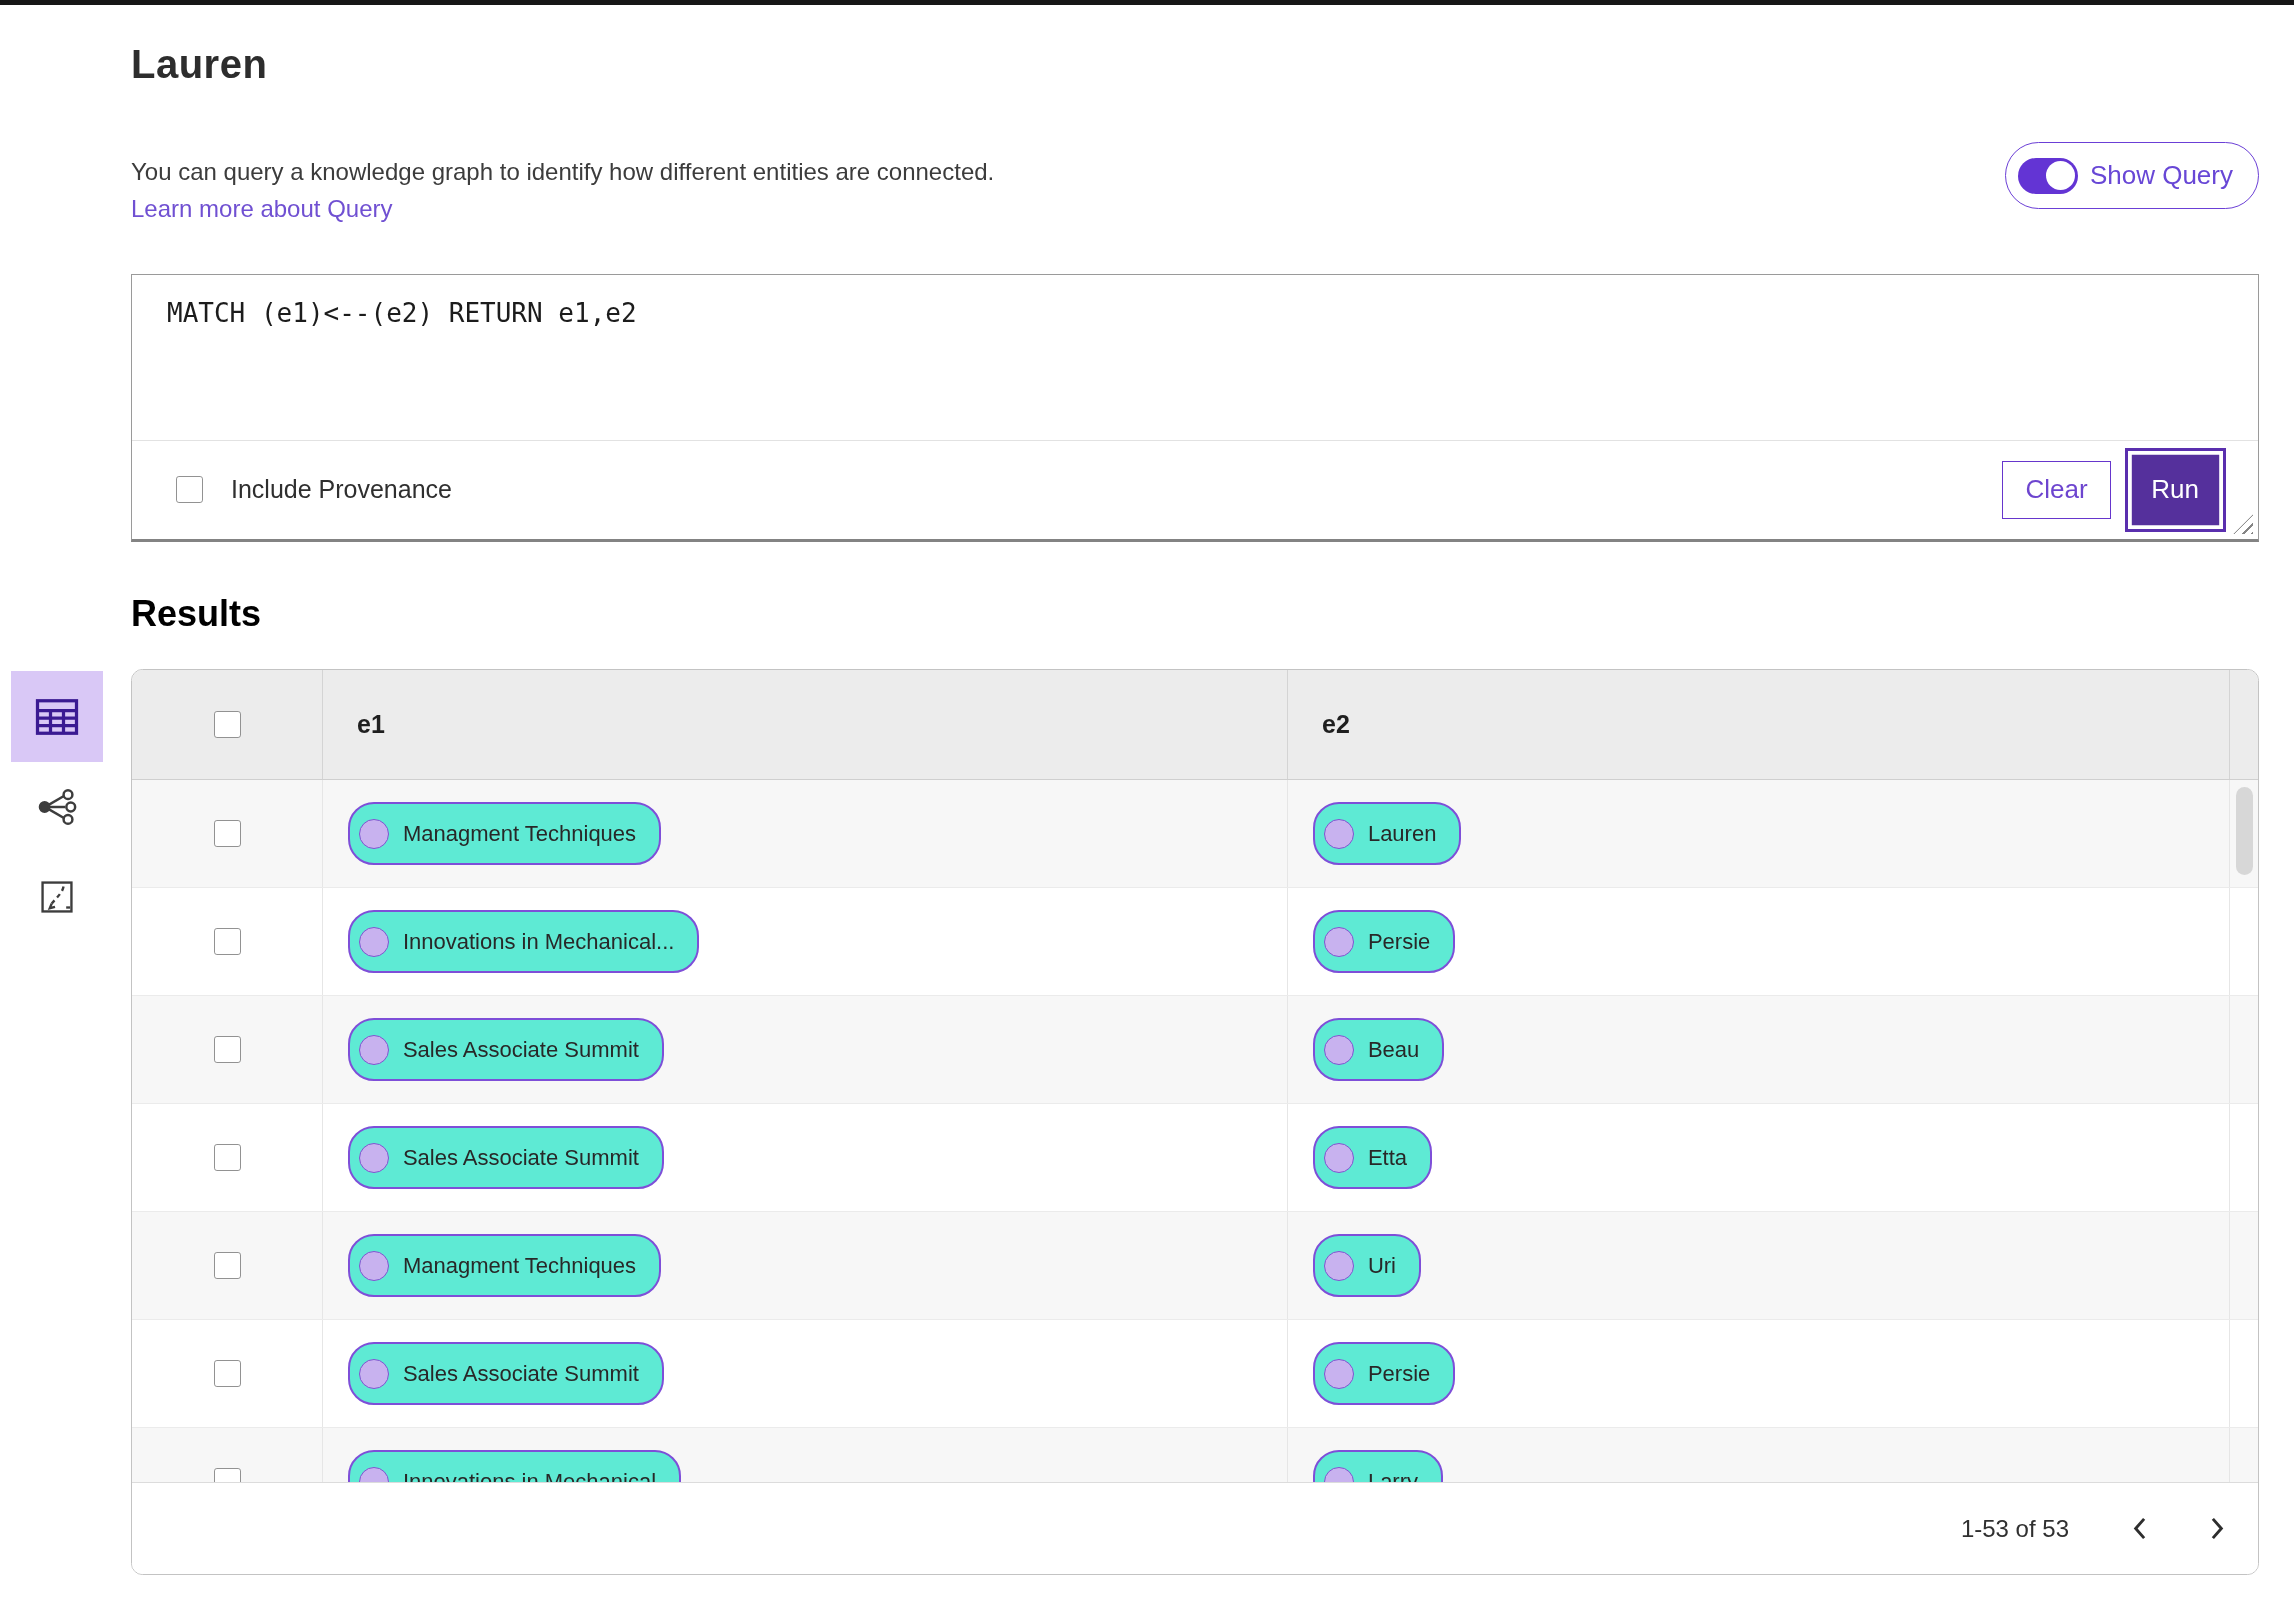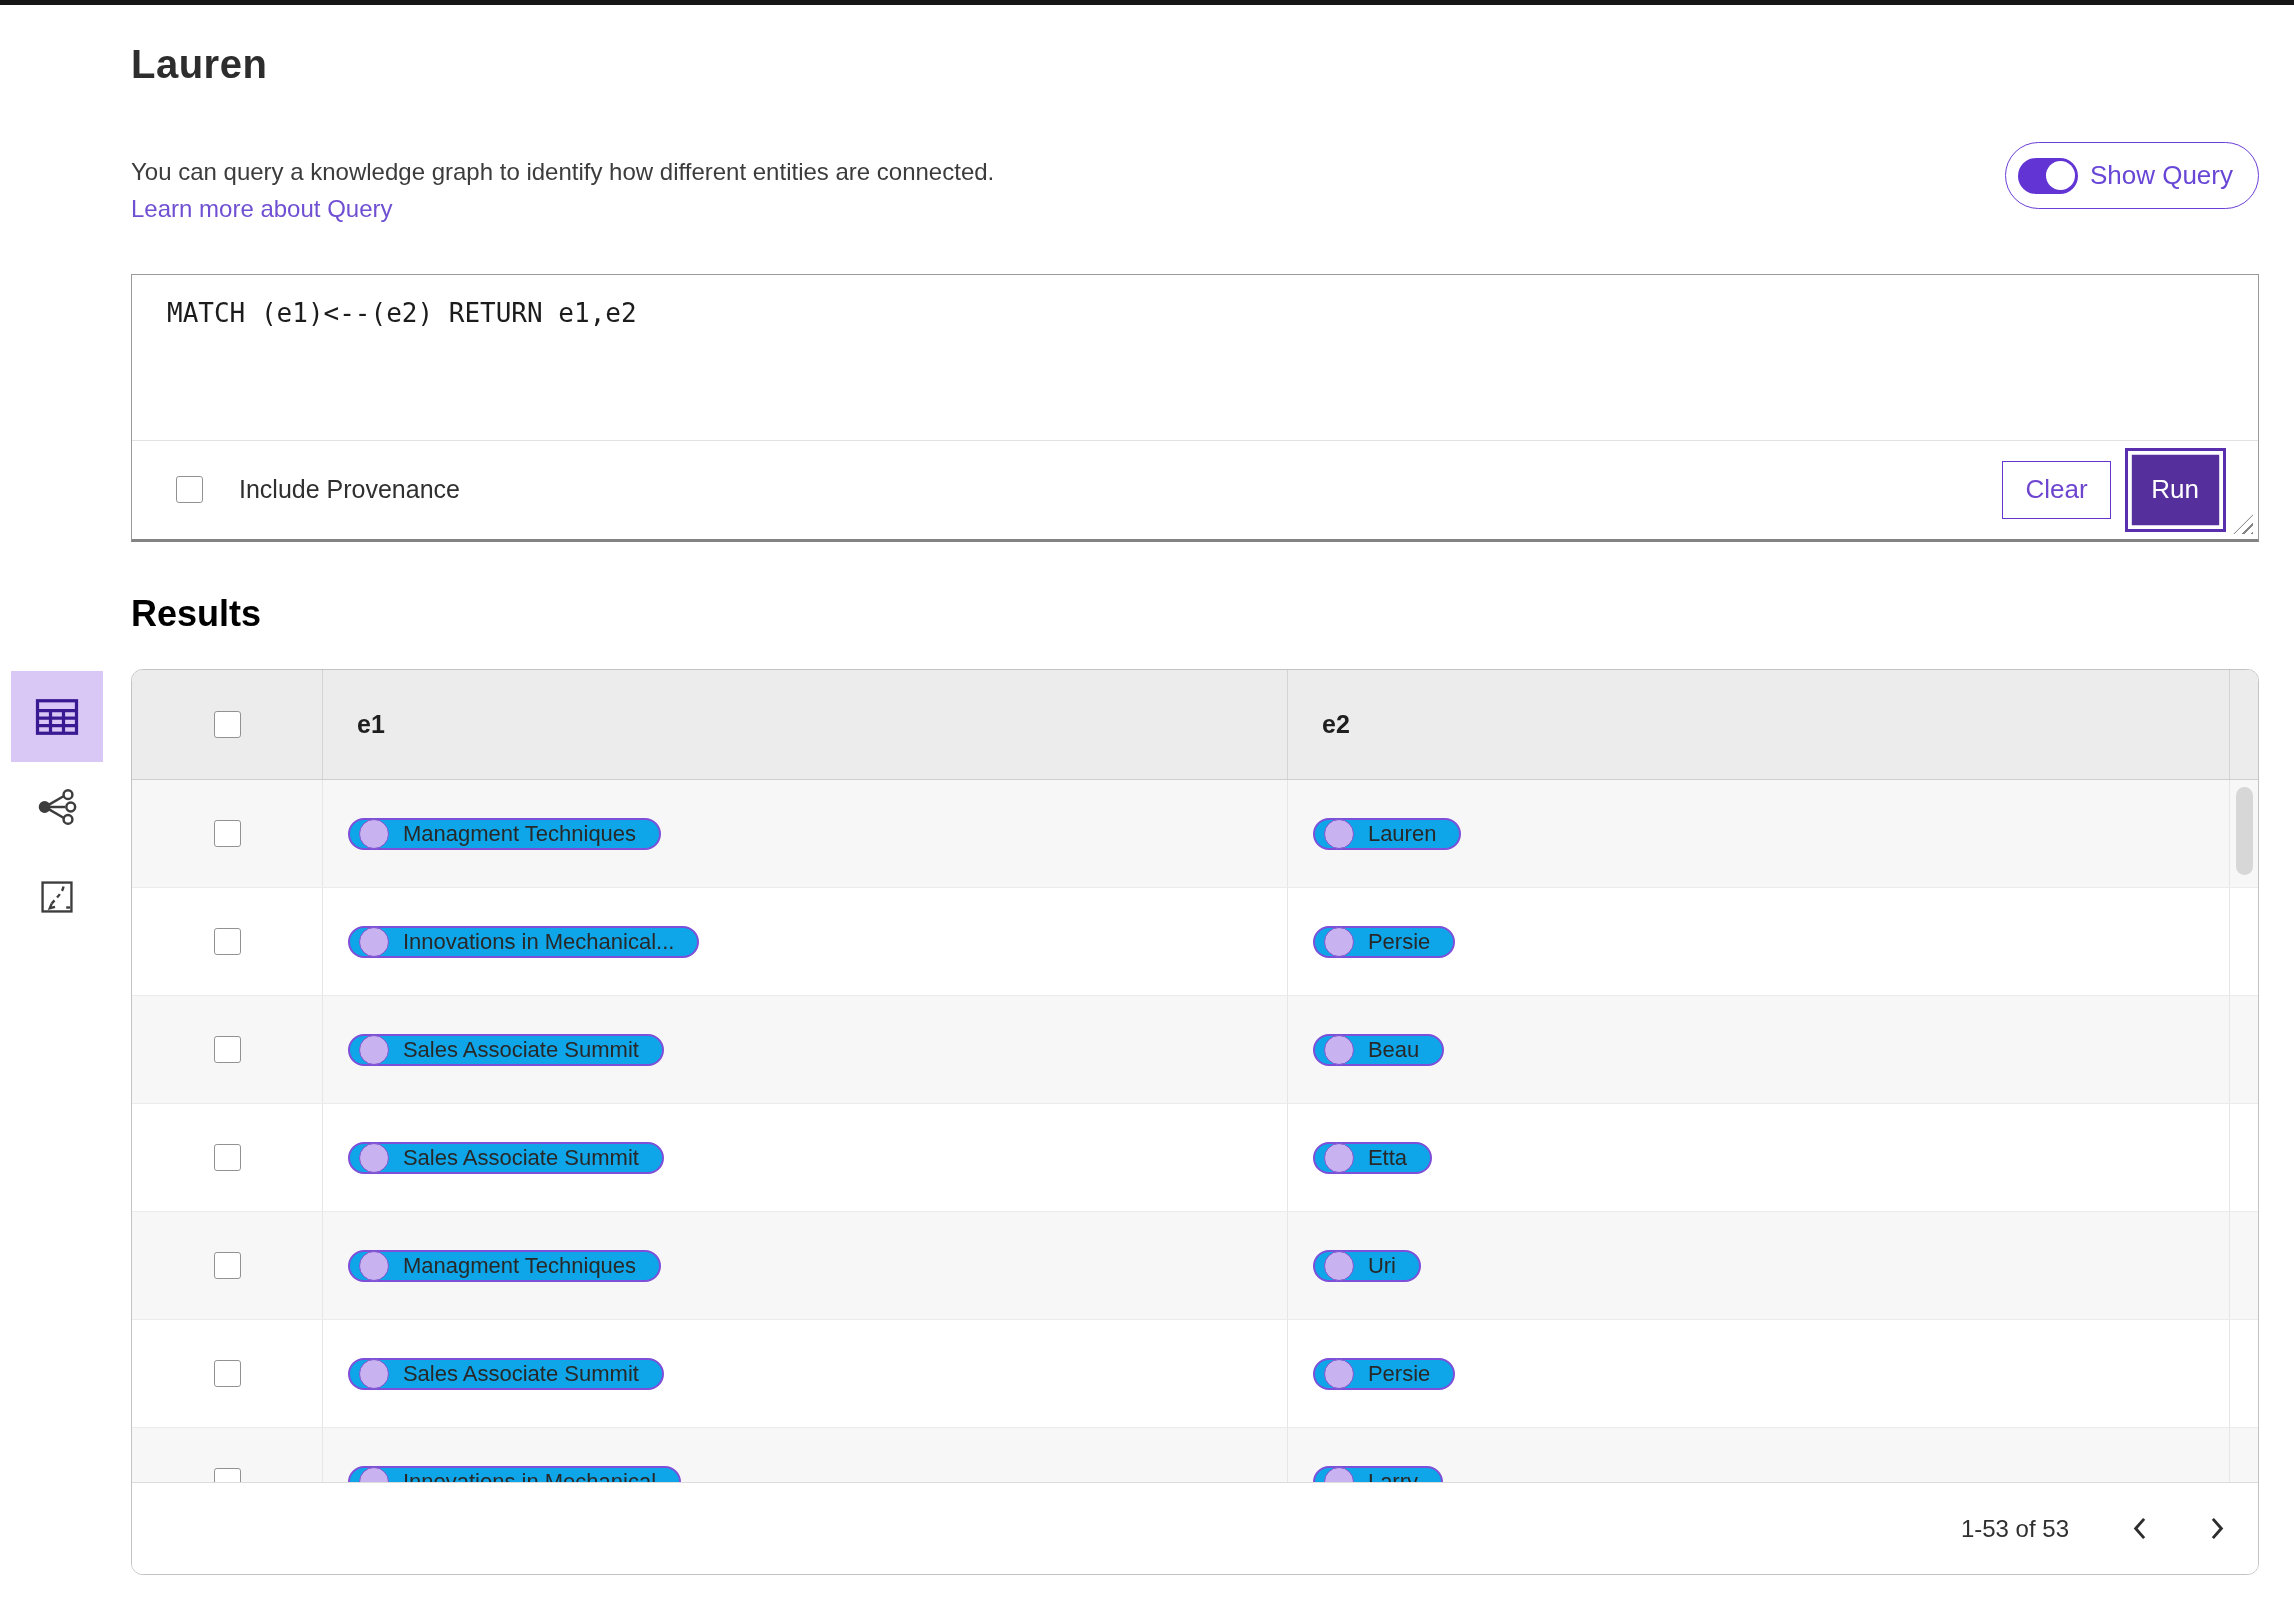--- a/index.html
+++ b/index.html
@@ -23,21 +23,21 @@
   .query-box { position:absolute; left:131px; top:274px; width:2128px; height:268px;
     border:1px solid #9a9a9a; border-bottom:3.8px solid #838383; background:#fff; }
   .query-input { position:relative; width:100%; height:166px; border-bottom:1px solid #e2e2e2;
     font-family:"DejaVu Sans Mono", monospace; font-size:26px; color:#1c1c1c;
     padding:23px 38px 0 35px; white-space:pre; overflow:hidden; }
   .resize-grip { position:absolute; right:4.8px; bottom:4.8px; width:20px; height:20px;
     background:repeating-linear-gradient(135deg, #858585 0 1.9px, transparent 1.9px 6.7px);
     clip-path:polygon(100% 0, 100% 100%, 0 100%); }
   .query-actions { display:flex; align-items:center; height:97px; padding:0 32.5px 0 44px; }
   .checkbox { width:27px; height:27px; border:1.9px solid #929292; border-radius:2.9px; background:#fff; display:inline-block; flex:none; cursor:pointer; }
-  .prov-label { font-size:25px; color:#2f2f2f; margin-left:36px; }
+  .prov-label { font-size:25px; color:#2f2f2f; margin-left:28px; }
   .spacer { flex:1; }
   .btn-clear { width:109px; height:58px; background:#fff; border:1.9px solid #6636cc; color:#6d45cf;
     font-size:26px; font-family:inherit; cursor:pointer; margin-right:13.4px; }
   .btn-run { width:101px; height:84px; background:#55309c; border:3.8px solid #5a2fae;
     box-shadow:inset 0 0 0 3.8px #fff; color:#fff; font-size:26px; font-family:inherit; cursor:pointer; }
 
   
   .results-title { position:absolute; left:131px; top:593px; font-size:36px; font-weight:700; color:#000000; }
 
   .view-rail { position:absolute; left:10.5px; top:671px; width:92px; display:flex; flex-direction:column; align-items:center; }
@@ -57,22 +57,22 @@
   .thead .hc.cb { justify-content:center; }
   .col-label { font-size:25px; font-weight:700; color:#1f1f1f; padding-left:34px; }
 
   .trow { display:grid; grid-template-columns:191px 965px 942px 26px; height:108px; background:#fff; }
   .trow.alt { background:#f7f7f7; }
   .trow { border-bottom:1.9px solid #ebebeb; }
   .trow .cell { display:flex; align-items:center; border-right:1px solid #e6e6e6; min-width:0; }
   .trow .cell:last-child { border-right:none; }
   .trow .cb-cell { justify-content:center; }
 
-  .entity-pill { display:inline-flex; align-items:center; height:32px; margin-left:25px;
-    border:2.9px solid #7e4fd8; border-radius:26px; background:#0ea5e9; padding:0 23px 0 8.6px; gap:14.3px;
+  .entity-pill { display:inline-flex; align-items:center; height:63px; margin-left:25px;
+    border:2.9px solid #7e4fd8; border-radius:26px; background:#5eead4; padding:0 23px 0 8.6px; gap:14.3px;
     max-width:92%; cursor:pointer; }
   .entity-dot { width:30px; height:30px; border-radius:50%; background:#c8b2ef; border:1.9px solid #7e55d0; flex:none; }
   .entity-label { font-size:22px; color:#282828; white-space:nowrap; overflow:hidden; }
 
   .scroll-thumb { position:absolute; right:4.8px; top:117px; width:17px; height:88px; background:#d7d7d7; border-radius:8.6px; }
 
   .tfoot { position:absolute; left:0; right:0; bottom:0; height:92px; background:#fff;
     border-top:1px solid #dcdcdc; display:flex; align-items:center; justify-content:flex-end; padding-right:21px; }
   .range-label { font-size:24px; color:#303030; margin-right:50px; }
   .page-btn { width:42px; height:42px; background:none; border:none; display:flex; align-items:center; justify-content:center; cursor:pointer; }

